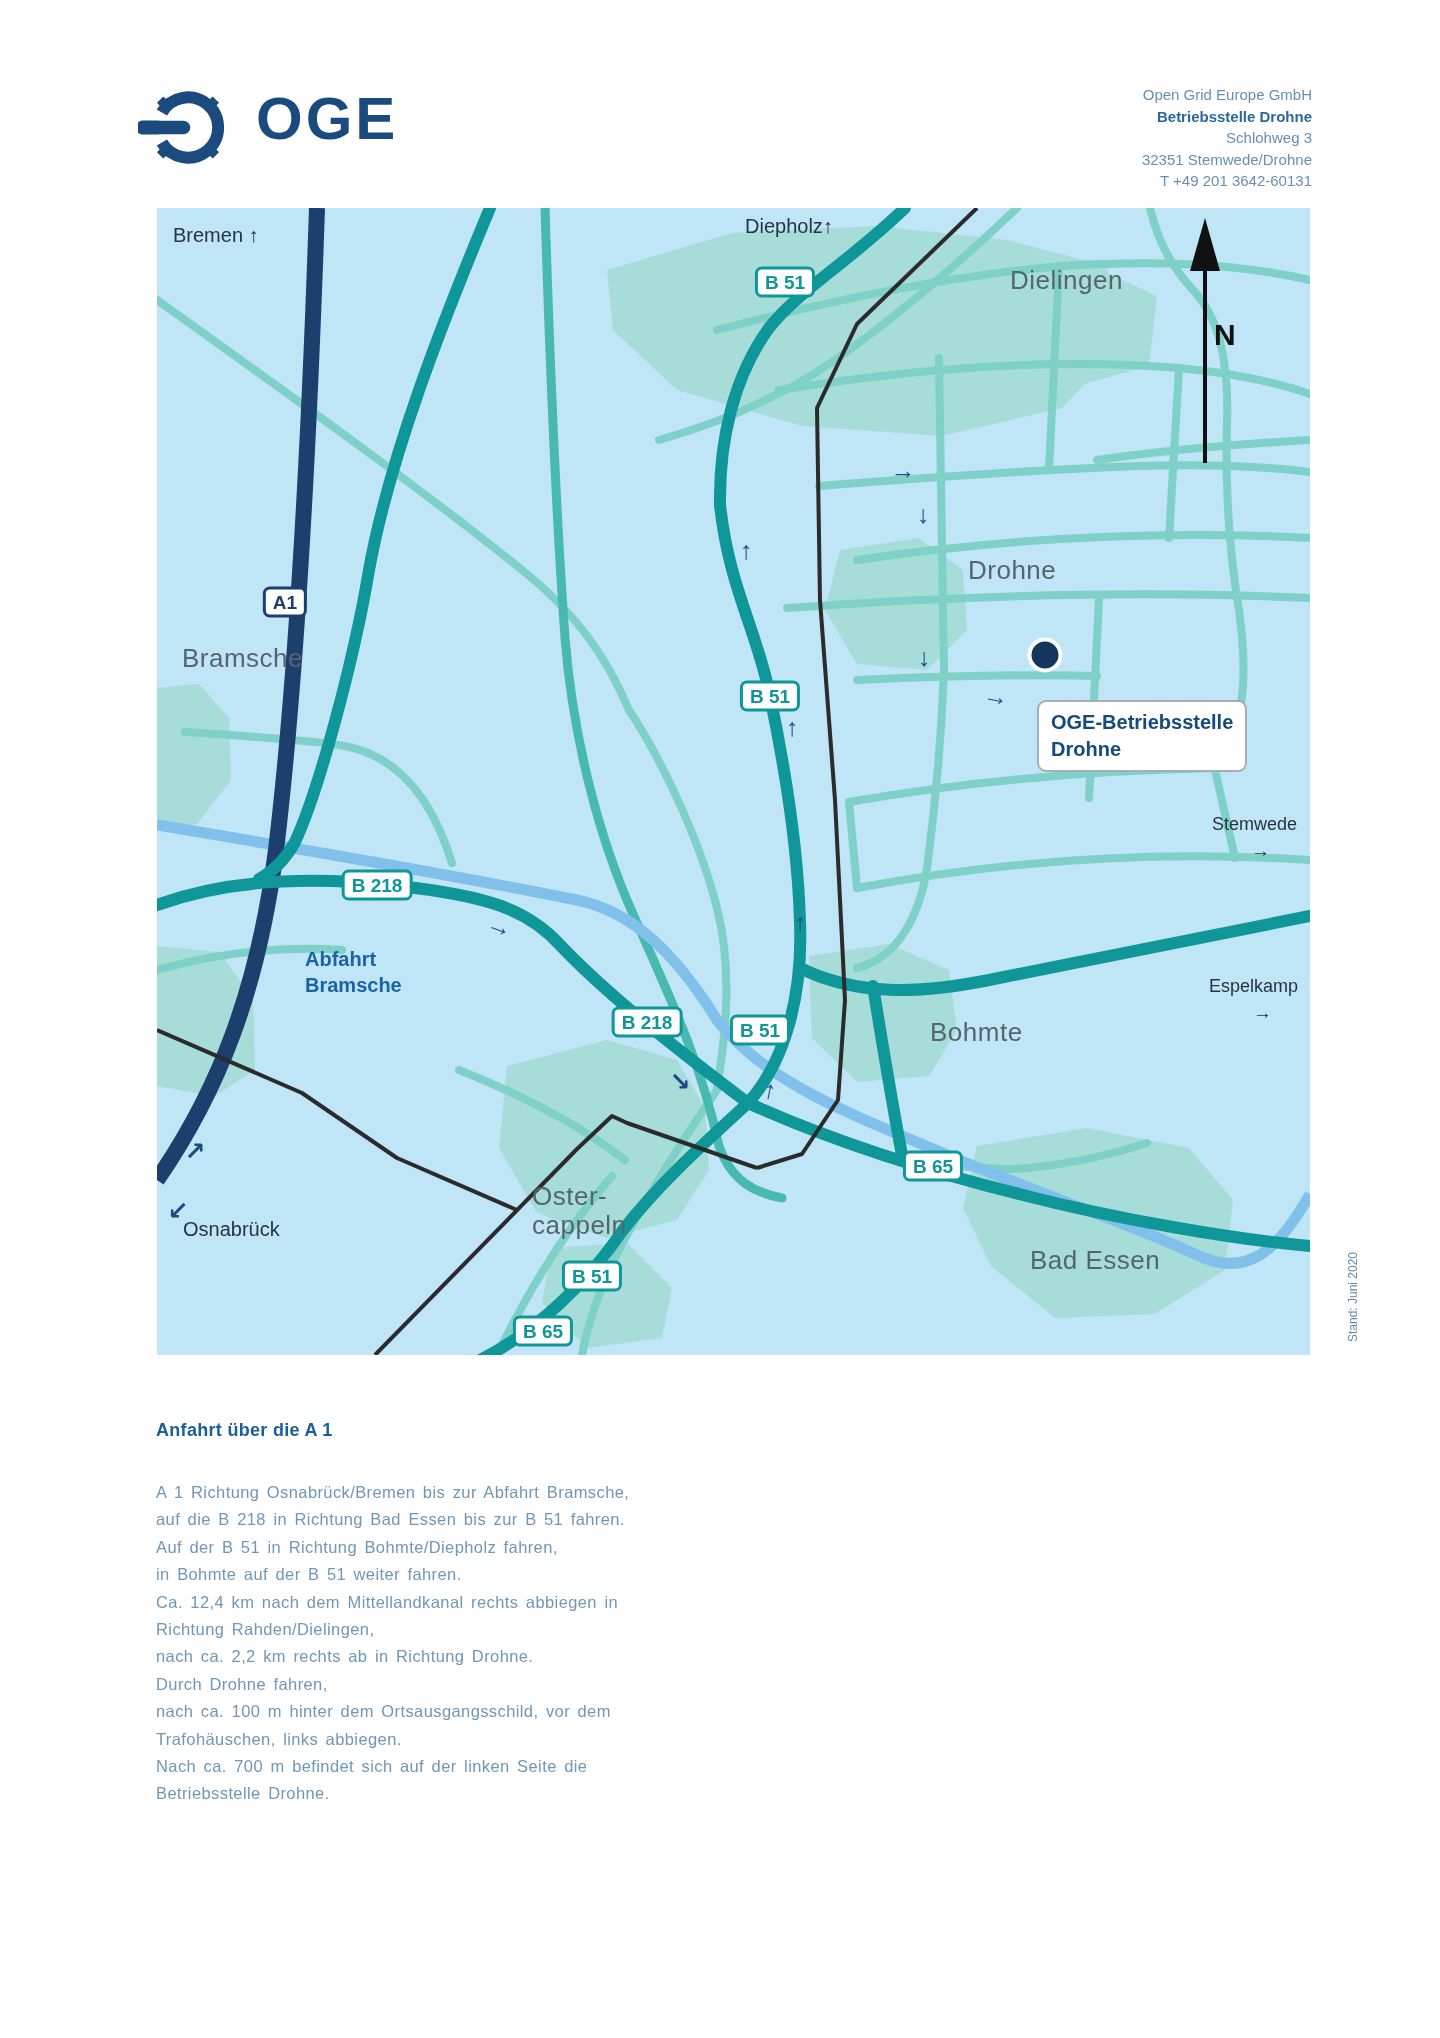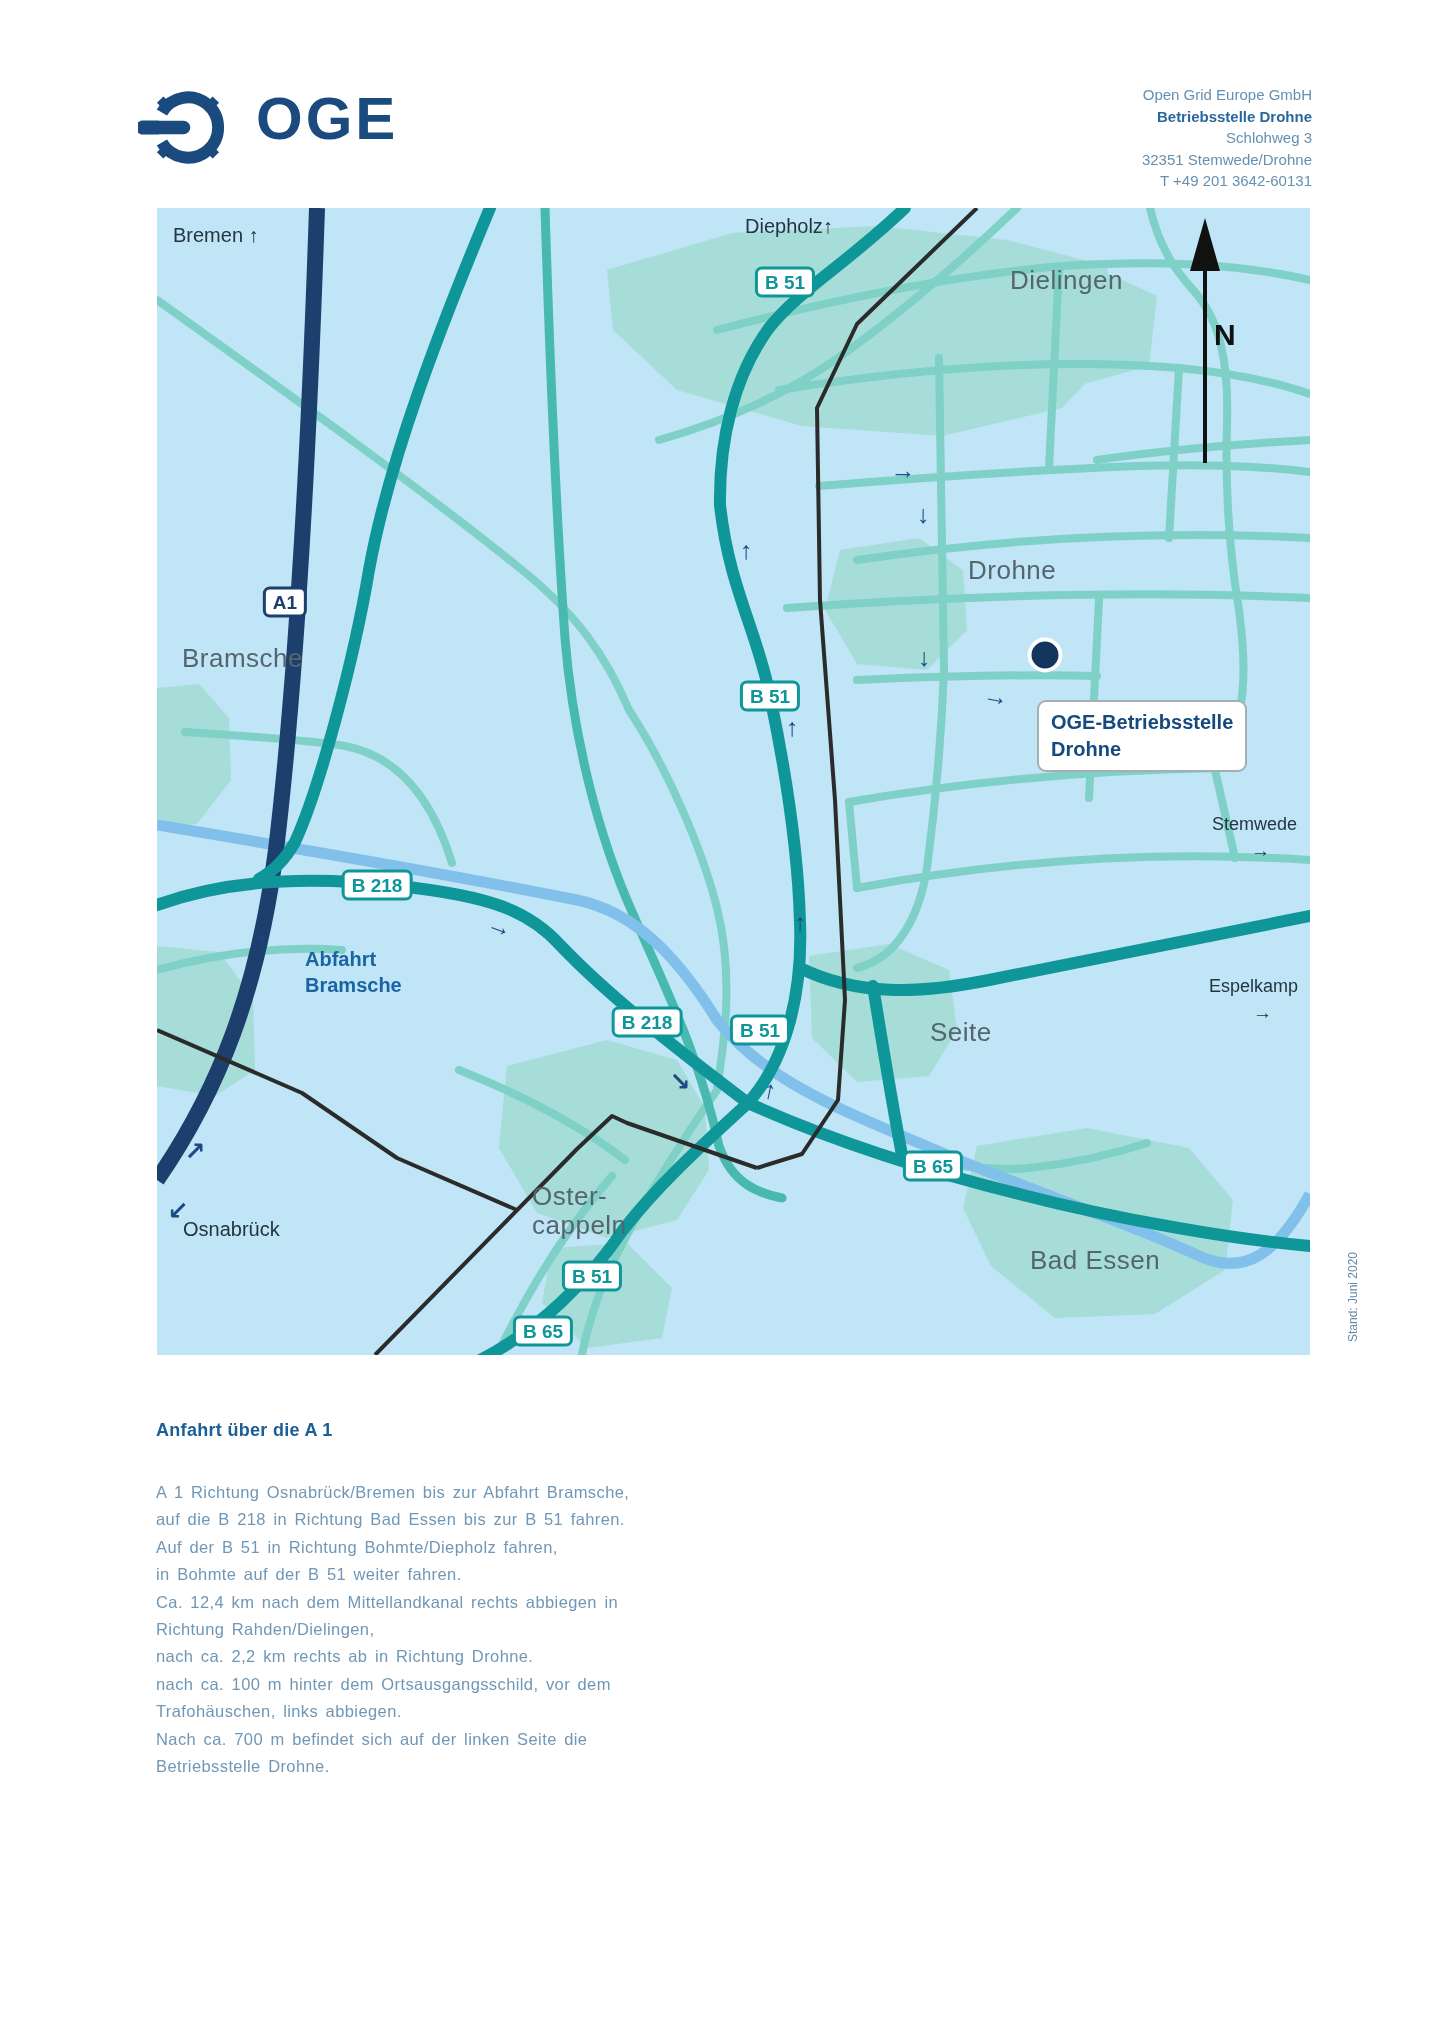--- a/index.html
+++ b/index.html
@@ -143,21 +143,21 @@
       <div class="badge teal" style="left: 490px; top: 814px;">B 218</div>
       <div class="badge teal" style="left: 603px; top: 822px;">B 51</div>
       <div class="badge teal" style="left: 776px; top: 958px;">B 65</div>
       <div class="badge teal" style="left: 435px; top: 1068px;">B 51</div>
       <div class="badge teal" style="left: 386px; top: 1123px;">B 65</div>
       <div class="city" style="left: 853px; top: 58px;">Dielingen</div>
       <div class="city" style="left: 811px; top: 348px;">Drohne</div>
       <div class="city" style="left: 25px; top: 436px;">Bramsche</div>
       <div class="city" style="left: 375px; top: 974px;">Oster-
 cappeln</div>
-      <div class="city" style="left: 773px; top: 810px;">Seite</div>
+      <div class="city" style="left: 773px; top: 810px;">Bohmte</div>
       <div class="city" style="left: 873px; top: 1038px;">Bad Essen</div>
       <div class="dirlabel" style="top: 16px; font-size: 20px; left: 16px;">Bremen ↑</div>
       <div class="dirlabel" style="top: 7px; font-size: 20px; left: 588px;">Diepholz↑</div>
       <div class="dirlabel" style="top: 1010px; font-size: 20px; left: 26px;">Osnabrück</div>
       <div class="dirlabel small" style="top: 606px; font-size: 18px; right: 13px;">Stemwede</div>
       <div class="dirarrow" style="right: 40px; top: 632px;">→</div>
       <div class="dirlabel small" style="top: 768px; font-size: 18px; right: 12px;">Espelkamp</div>
       <div class="dirarrow" style="right: 38px; top: 794px;">→</div>
       <div class="arr" style="left: 746px; top: 262px; transform: translate(-50%, -50%) rotate(0deg);">→</div>
       <div class="arr" style="left: 766px; top: 306px; transform: translate(-50%, -50%) rotate(0deg);">↓</div>
@@ -189,18 +189,19 @@
 <div id="directions">
   <div id="directions-title">Anfahrt über die A 1</div>
   <div id="directions-body">
       <div>A 1 Richtung Osnabrück/Bremen bis zur Abfahrt Bramsche,</div>
       <div>auf die B 218 in Richtung Bad Essen bis zur B 51 fahren.</div>
       <div>Auf der B 51 in Richtung Bohmte/Diepholz fahren,</div>
       <div>in Bohmte auf der B 51 weiter fahren.</div>
       <div>Ca. 12,4 km nach dem Mittellandkanal rechts abbiegen in</div>
       <div>Richtung Rahden/Dielingen,</div>
       <div>nach ca. 2,2 km rechts ab in Richtung Drohne.</div>
+      <div>Durch Drohne fahren,</div>
       <div>nach ca. 100 m hinter dem Ortsausgangsschild, vor dem</div>
       <div>Trafohäuschen, links abbiegen.</div>
       <div>Nach ca. 700 m befindet sich auf der linken Seite die</div>
       <div>Betriebsstelle Drohne.</div>
     </div>
 </div>
 
 </body></html>

